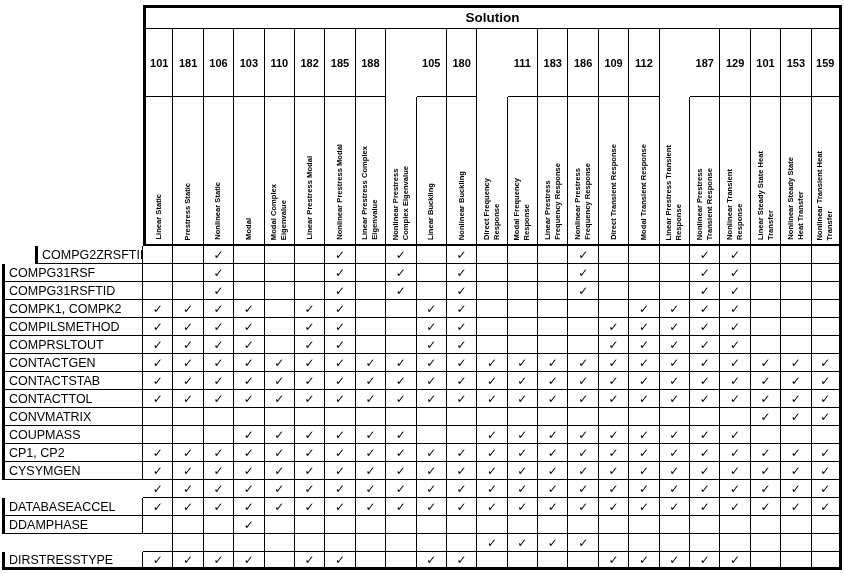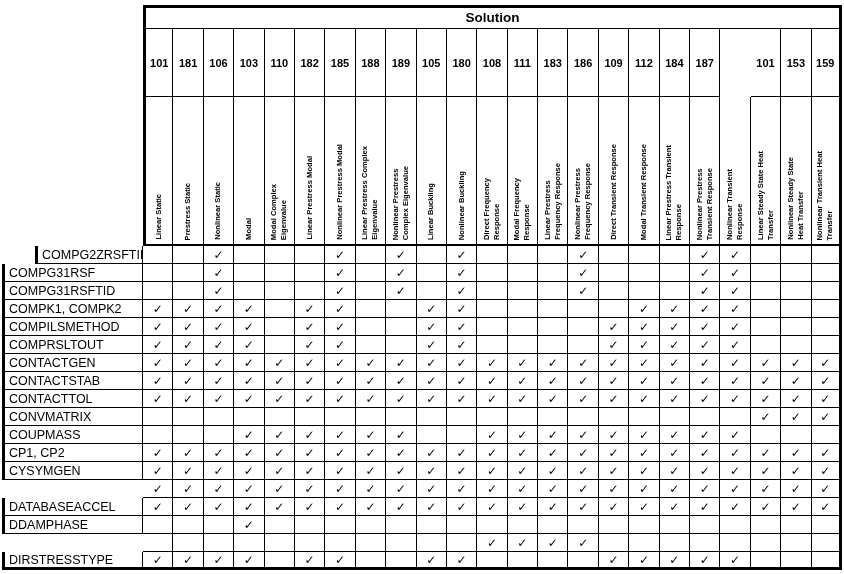--- a/index.html
+++ b/index.html
@@ -90,31 +90,29 @@
     <div class="c " style="grid-area: 1 / 1 / span 3;"></div>
     <div class="c sol bT3 bL3 bR3 bB" style="grid-area: 1 / 2 / auto / span 23;">Solution</div>
     <div class="c num bB bL3 bR" style="grid-area: 2 / 2;">101</div>
     <div class="c num bB bR" style="grid-area: 2 / 3;">181</div>
     <div class="c num bB bR" style="grid-area: 2 / 4;">106</div>
     <div class="c num bB bR" style="grid-area: 2 / 5;">103</div>
     <div class="c num bB bR" style="grid-area: 2 / 6;">110</div>
     <div class="c num bB bR" style="grid-area: 2 / 7;">182</div>
     <div class="c num bB bR" style="grid-area: 2 / 8; text-align: right;">185</div>
     <div class="c num bB bR" style="grid-area: 2 / 9;">188</div>
-    <div class="c num bB bR" style="grid-area: 2 / 10;">189</div>
     <div class="c num bB bR" style="grid-area: 2 / 11;">105</div>
     <div class="c num bB bR" style="grid-area: 2 / 12;">180</div>
-    <div class="c num bB bR" style="grid-area: 2 / 13;">108</div>
     <div class="c num bB bR" style="grid-area: 2 / 14;">111</div>
     <div class="c num bB bR" style="grid-area: 2 / 15;">183</div>
     <div class="c num bB bR" style="grid-area: 2 / 16;">186</div>
     <div class="c num bB bR" style="grid-area: 2 / 17;">109</div>
     <div class="c num bB bR" style="grid-area: 2 / 18;">112</div>
-    <div class="c num bB bR" style="grid-area: 2 / 19;">184</div>
     <div class="c num bB bR" style="grid-area: 2 / 20;">187</div>
+    <div class="c num bB bR" style="grid-area: 2 / 21;">129</div>
     <div class="c num bB bR" style="grid-area: 2 / 22;">101</div>
     <div class="c num bB bR" style="grid-area: 2 / 23;">153</div>
     <div class="c num bB bR3" style="grid-area: 2 / 24;">159</div>
     <div class="c lab bB2 bL3 bR" style="grid-area: 3 / 2 / span 2;">
       <div class="vtxt">Linear Static</div>
     </div>
     <div class="c lab bB2 bR" style="grid-area: 3 / 3 / span 2;">
       <div class="vtxt">Prestress Static</div>
     </div>
     <div class="c lab bB2 bR" style="grid-area: 3 / 4 / span 2;">

